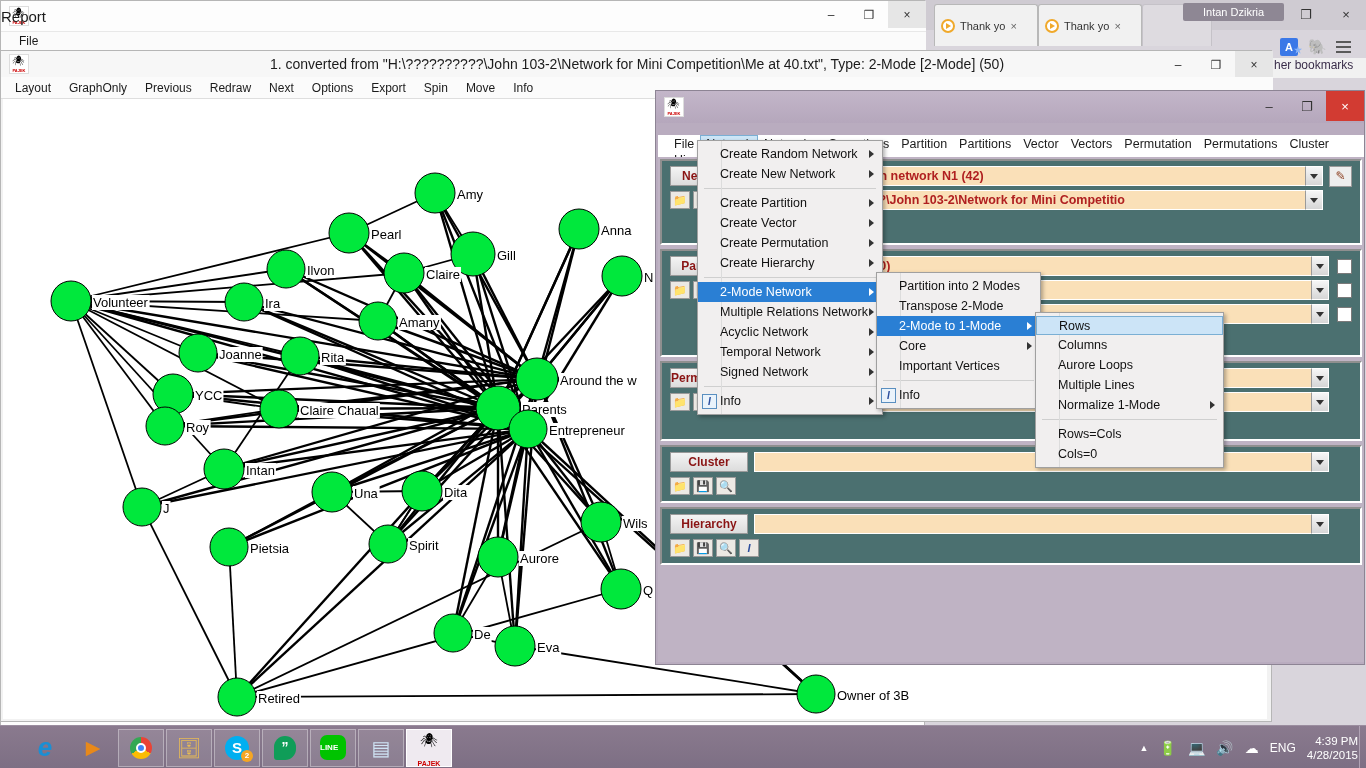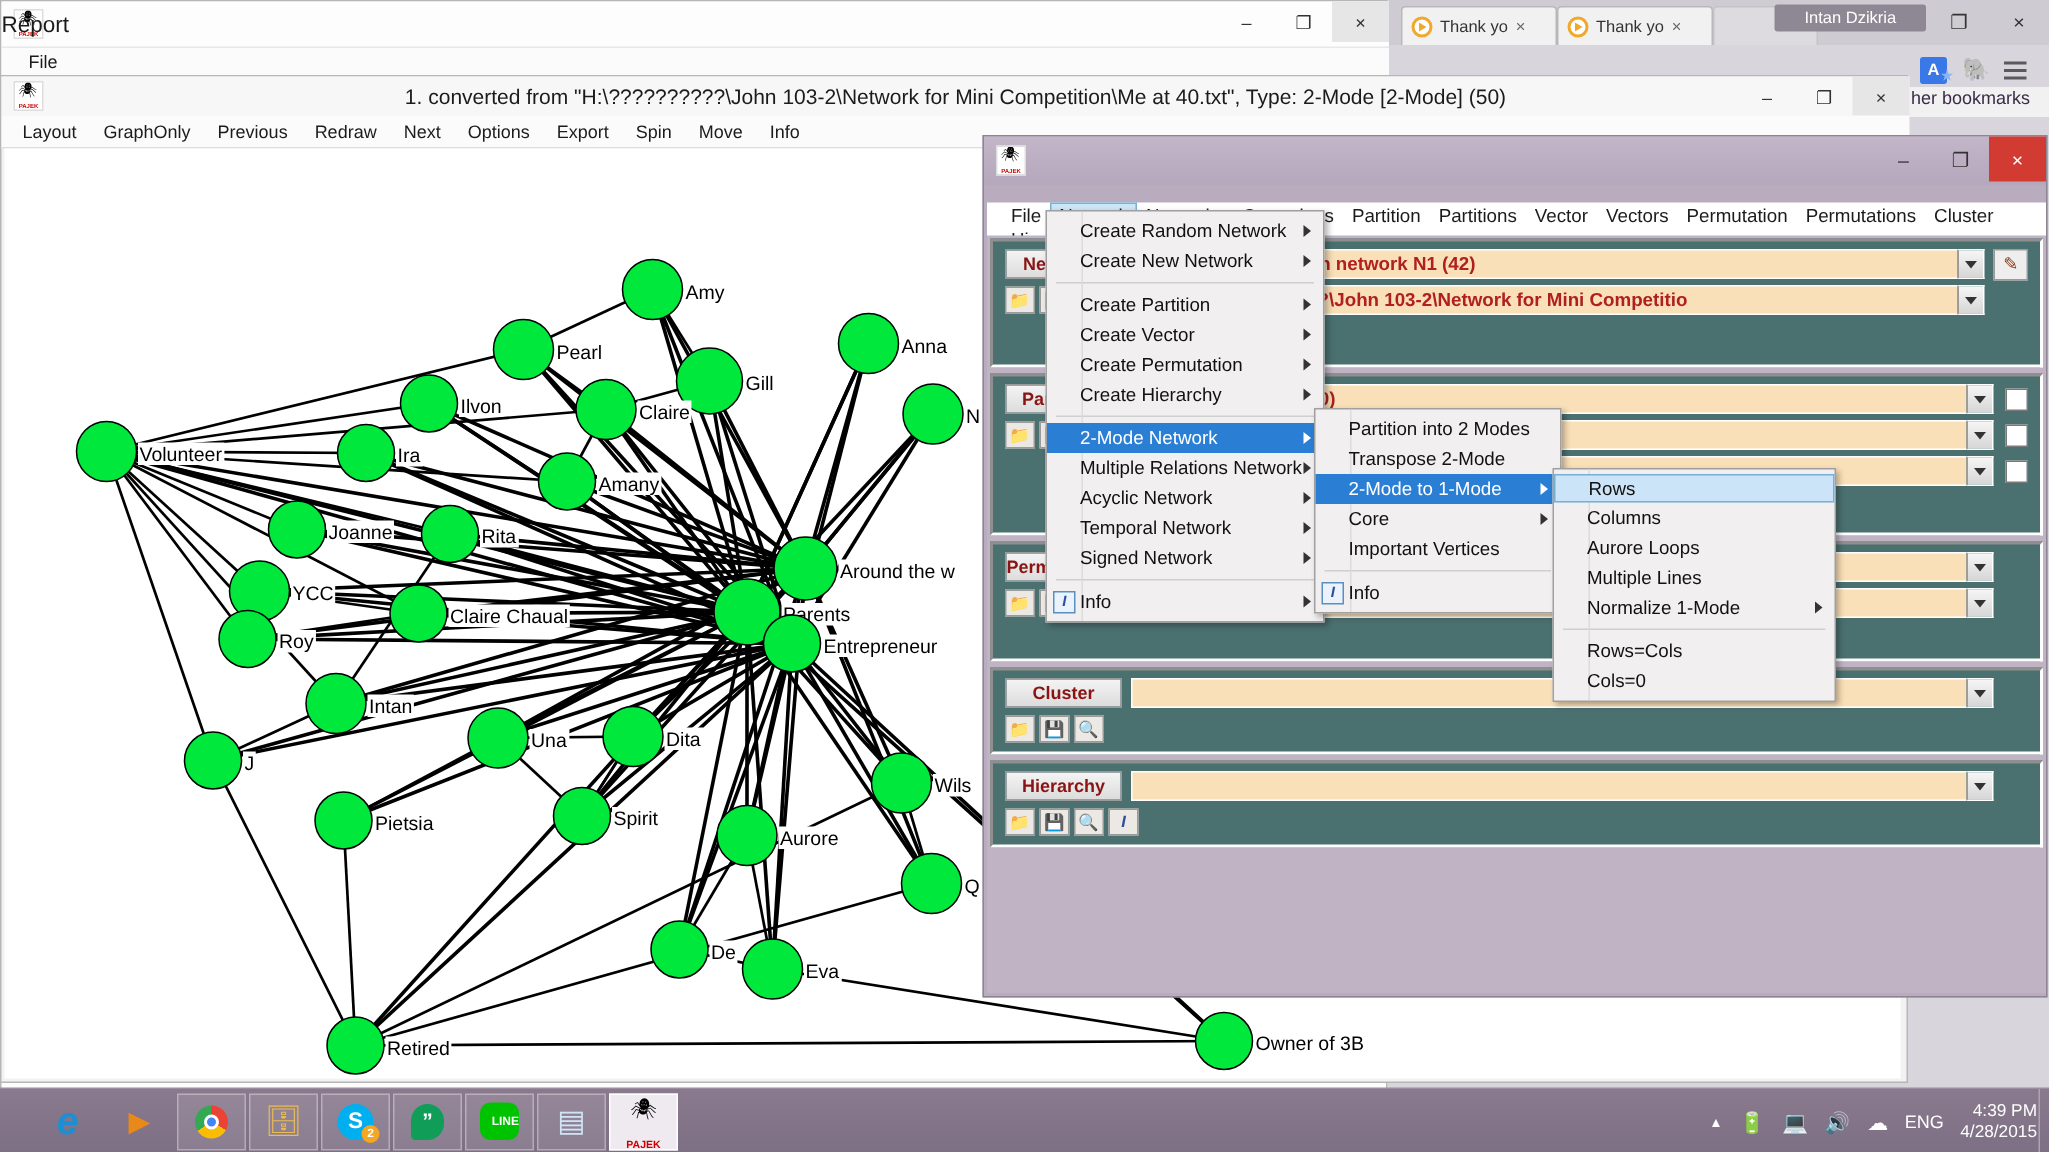--- a/index.html
+++ b/index.html
@@ -9,21 +9,21 @@
     font-family: "Liberation Sans", sans-serif;
     background: #fff;
   }
   #root { position: relative; width: 1366px; height: 768px; }
 
   
   .chrome-win { position: absolute; left: 920px; top: 0; width: 446px; height: 735px;
     background: #d9d5dc; }
   .chrome-tabstrip { position: absolute; left: 0; top: 0; width: 446px; height: 30px;
     background: #cfcbd2; }
-  .chrome-tab { position: absolute; top: 4px; height: 26px; background: #f1f1f1;
+  .chrome-tab { position: absolute; top: 4px; height: 42px; background: #f1f1f1;
     border-top-left-radius: 3px; border-top-right-radius: 3px;
     border: 1px solid #b8b8b8; border-bottom: none;
     display: flex; align-items: center; padding: 0 20px 0 6px; overflow: hidden;
     transform: skewX(0deg); }
   .chrome-tab.t1 { left: 14px; width: 104px; }
   .chrome-tab.t2 { left: 118px; width: 104px; }
   .chrome-tab.t3 { left: 222px; width: 70px; background: #dedbe0; border-color:#c5c2c8; }
   .tab-fav { width: 14px; height: 14px; border-radius: 50%;
     border: 2px solid #f0a92b; background: #fff; margin-right: 5px; flex: none;
     display: flex; align-items: center; justify-content: center; }
@@ -744,21 +744,21 @@
       </div>
       <div class="tb-ico boxed" style="color:#e8bb55;font-size:20px;">🗄</div>
       <div class="tb-ico boxed">
         <span style="display:inline-block;width:24px;height:24px;border-radius:50%;background:#00aff0;color:#fff;font-weight:bold;font-size:15px;line-height:24px;text-align:center;">S</span>
         <span style="position:absolute;right:6px;bottom:4px;width:12px;height:12px;border-radius:50%;background:#f5a623;color:#fff;font-size:8px;line-height:12px;text-align:center;font-weight:bold;">2</span>
       </div>
       <div class="tb-ico boxed">
         <span style="display:inline-block;width:22px;height:24px;border-radius:11px 11px 11px 3px;background:#0f9d58;color:#fff;font-size:14px;font-weight:bold;line-height:22px;text-align:center;">”</span>
       </div>
       <div class="tb-ico boxed">
-        <span style="display:inline-block;width:26px;height:25px;border-radius:7px;background:#00c300;color:#fff;font-size:8px;font-weight:bold;line-height:25px;text-align:right;">LINE</span>
+        <span style="display:inline-block;width:26px;height:25px;border-radius:7px;background:#00c300;color:#fff;font-size:8px;font-weight:bold;line-height:25px;text-align:left;">LINE</span>
       </div>
       <div class="tb-ico boxed" style="color:#cfe4f5;font-size:20px;">▤</div>
       <div class="tb-ico active">
         <span style="display:block;text-align:center;line-height:1;">
           <span style="font-size:14px;">🕷</span><br>
           <span style="font-size:7px;color:#c00;font-weight:bold;">PAJEK</span>
         </span>
       </div>
     </div>
     <div class="tray">

